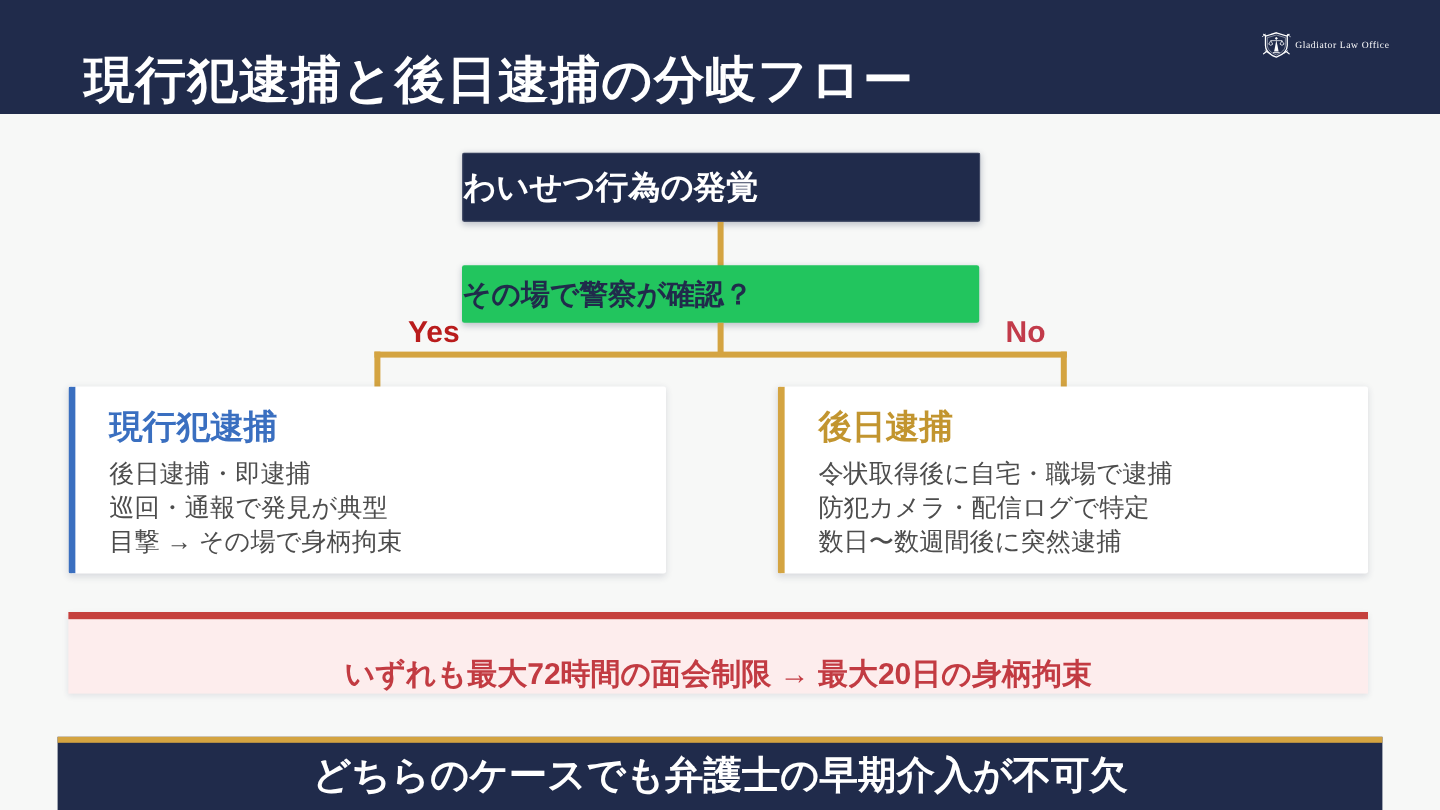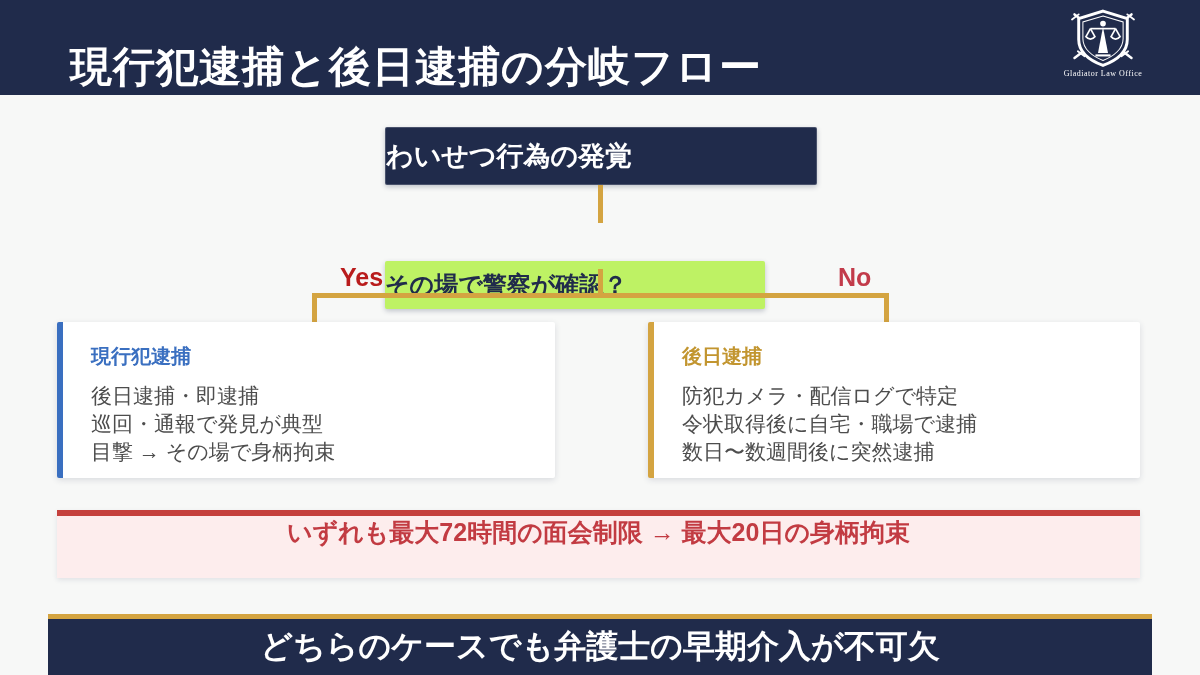--- a/index.html
+++ b/index.html
@@ -20,42 +20,42 @@
     display:flex; align-items:center;
   }
   .topbar h1 {
     margin-left:70px;
     color:#ffffff; font-size:42px; font-weight:bold; letter-spacing:1px;
     white-space:nowrap;
     margin-top:39px;
   }
   .logo {
     position:absolute; right:42px; top:6px; width:110px;
-    display:flex; flex-direction:column; align-items:center;
+    display:flex; flex-direction:row; align-items:center;
   }
   .logo-text {
     color:#ffffff; font-size:8px; letter-spacing:.5px; margin-top:1px;
     font-family:"Liberation Serif","DejaVu Serif",serif;
     white-space:nowrap;
   }
 
   
   .node {
     position:absolute; display:flex; align-items:center; justify-content:flex-start;
     font-weight:bold; border-radius:2px;
     box-shadow:0 2px 5px rgba(32,43,75,.25);
   }
   .node-start {
     left:385px; top:127px; width:432px; height:58px;
     background:#202b4b; color:#ffffff; font-size:27px;
     border:1px solid rgba(255,255,255,.18);
   }
   .node-decision {
-    left:385px; top:221px; width:380px; height:48px;
-    background:#bef264; color:#202b4b; font-size:24px;margin-top:40px;
+    left:385px; top:221px; width:431px; height:48px;
+    background:#22c55e; color:#202b4b; font-size:24px;
   }
 
   
   .conn { position:absolute; background:#d4a441; }
   .conn-v1 { left:598px; top:185px; width:5px; height:38px; }
   .conn-v2 { left:598px; top:269px; width:5px; height:26px; }
   .conn-h  { left:312px; top:293px; width:577px; height:5px; }
   .conn-vl { left:312px; top:293px; width:5px; height:30px; }
   .conn-vr { left:884px; top:293px; width:5px; height:30px; }
 
@@ -67,30 +67,30 @@
 
   
   .card {
     position:absolute; top:322px; height:156px; background:#ffffff;
     border-left:6px solid; padding:16px 28px;
     box-shadow:0 2px 6px rgba(32,43,75,.14);
     border-radius:2px;
   }
   .card-left  { left:57px;  width:498px; border-left-color:#3a6fc0; }
   .card-right { left:648px; width:492px; border-left-color:#d4a441; }
-  .card-title { font-size:20px; font-weight:bold; line-height:36px; margin-bottom:8px; }
+  .card-title { font-size:28px; font-weight:bold; line-height:36px; margin-bottom:8px; }
   .card-left  .card-title { color:#3a6fc0; }
   .card-right .card-title { color:#c2952f; }
   .card-line  { font-size:21px; line-height:28px; color:#4d4d4d; }
 
   
   .warning-banner {
     position:absolute; left:57px; top:510px; width:1083px; height:68px;
     background:#fdeded; border-top:6px solid #c5403d;
-    display:flex; align-items:flex-start; justify-content:center;
+    display:flex; align-items:flex-end; justify-content:center;
     box-shadow:0 2px 5px rgba(32,43,75,.10);
   }
   .warning-banner span { color:#c23b42; font-size:25px; font-weight:bold; }
 
   
   .footer-banner {
     position:absolute; left:48px; top:614px; width:1104px; height:61px;
     background:#202b4b; border-top:5px solid #d4a441;
     display:flex; align-items:center; justify-content:center;
   }
@@ -156,22 +156,22 @@
 
     <div class="card card-left">
       <div class="card-title">現行犯逮捕</div>
       <div class="card-line">後日逮捕・即逮捕</div>
       <div class="card-line">巡回・通報で発見が典型</div>
       <div class="card-line">目撃 → その場で身柄拘束</div>
     </div>
 
     <div class="card card-right">
       <div class="card-title">後日逮捕</div>
+      <div class="card-line">令状取得後に自宅・職場で逮捕</div>
       <div class="card-line">防犯カメラ・配信ログで特定</div>
-      <div class="card-line">令状取得後に自宅・職場で逮捕</div>
       <div class="card-line">数日〜数週間後に突然逮捕</div>
     </div>
   </div>
 
   <div class="warning-banner">
     <span>いずれも最大72時間の面会制限 → 最大20日の身柄拘束</span>
   </div>
 
   <div class="footer-banner">
     <span>どちらのケースでも弁護士の早期介入が不可欠</span>

